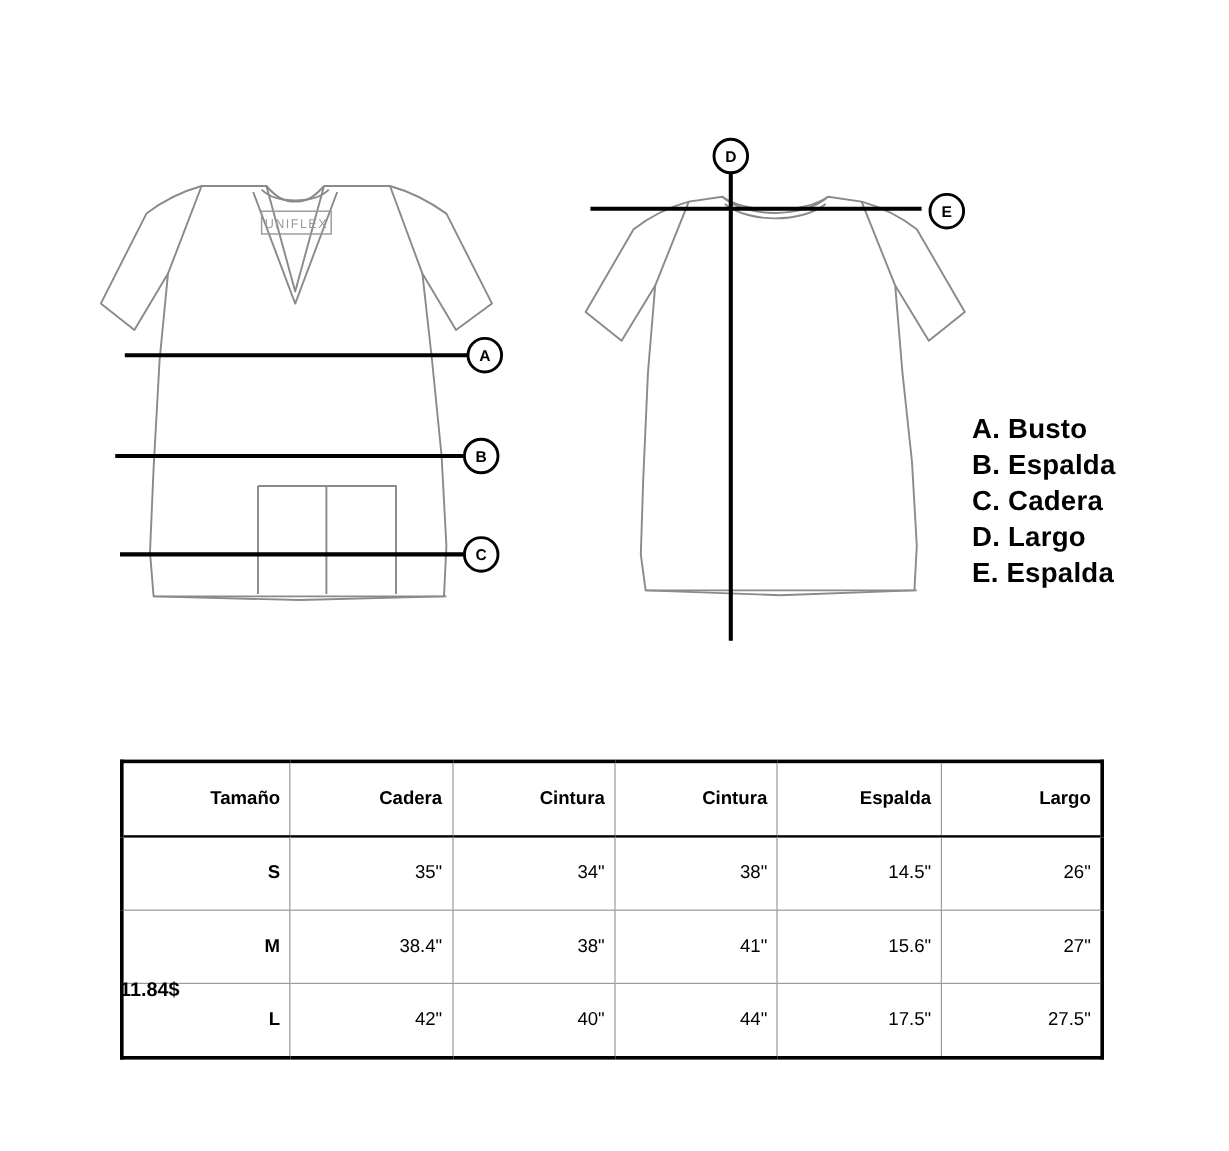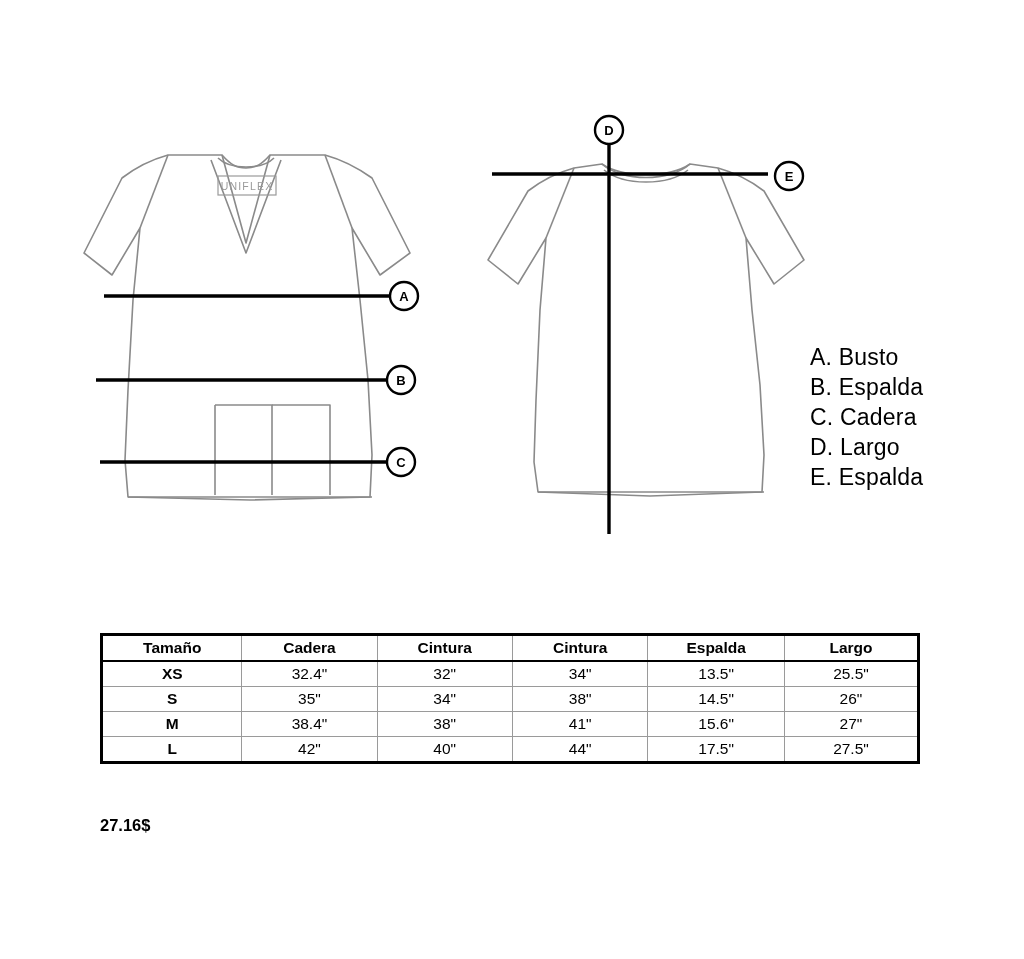--- a/index.html
+++ b/index.html
@@ -22,43 +22,43 @@
     top: 0;
     width: 1024px;
     height: 600px;
   }
 
   .legend {
     position: absolute;
     left: 810px;
     top: 342px;
     font-size: 23px;
-    font-weight: normal;
+    font-weight: bold;
     line-height: 30px;
     letter-spacing: 0.2px;
   }
   .legend div { white-space: nowrap; }
 
   
   #size-table-wrap {
     position: absolute;
     left: 100px;
     top: 633px;
     width: 820px;
   }
   table.size-table {
     border-collapse: collapse;
     width: 820px;
     font-size: 15.5px;
   }
   table.size-table th,
   table.size-table td {
     border: 1px solid #9a9a9a;
-    padding: 3px 8px;
-    text-align: center;
+    padding: 21px 8px;
+    text-align: right;
     font-weight: normal;
     height: 18px;
     vertical-align: middle;
   }
   table.size-table thead th {
     font-weight: bold;
     border-top: 3px solid #000;
     border-bottom: 2px solid #000;
   }
   table.size-table thead th:first-child { border-left: 3px solid #000; }
@@ -184,28 +184,20 @@
         <th class="col-size">Tamaño</th>
         <th class="col-other">Cadera</th>
         <th class="col-other">Cintura</th>
         <th class="col-other">Cintura</th>
         <th class="col-other">Espalda</th>
         <th class="col-other">Largo</th>
       </tr>
     </thead>
     <tbody>
       <tr>
-        <td>XS</td>
-        <td>32.4"</td>
-        <td>32"</td>
-        <td>34"</td>
-        <td>13.5"</td>
-        <td>25.5"</td>
-      </tr>
-      <tr>
         <td>S</td>
         <td>35"</td>
         <td>34"</td>
         <td>38"</td>
         <td>14.5"</td>
         <td>26"</td>
       </tr>
       <tr>
         <td>M</td>
         <td>38.4"</td>
@@ -220,14 +212,14 @@
         <td>40"</td>
         <td>44"</td>
         <td>17.5"</td>
         <td>27.5"</td>
       </tr>
     </tbody>
   </table>
 </div>
 
 <div id="footnotes">
-  <div>27.16$</div>
+  <div>11.84$</div>
 </div>
 
 </body></html>

